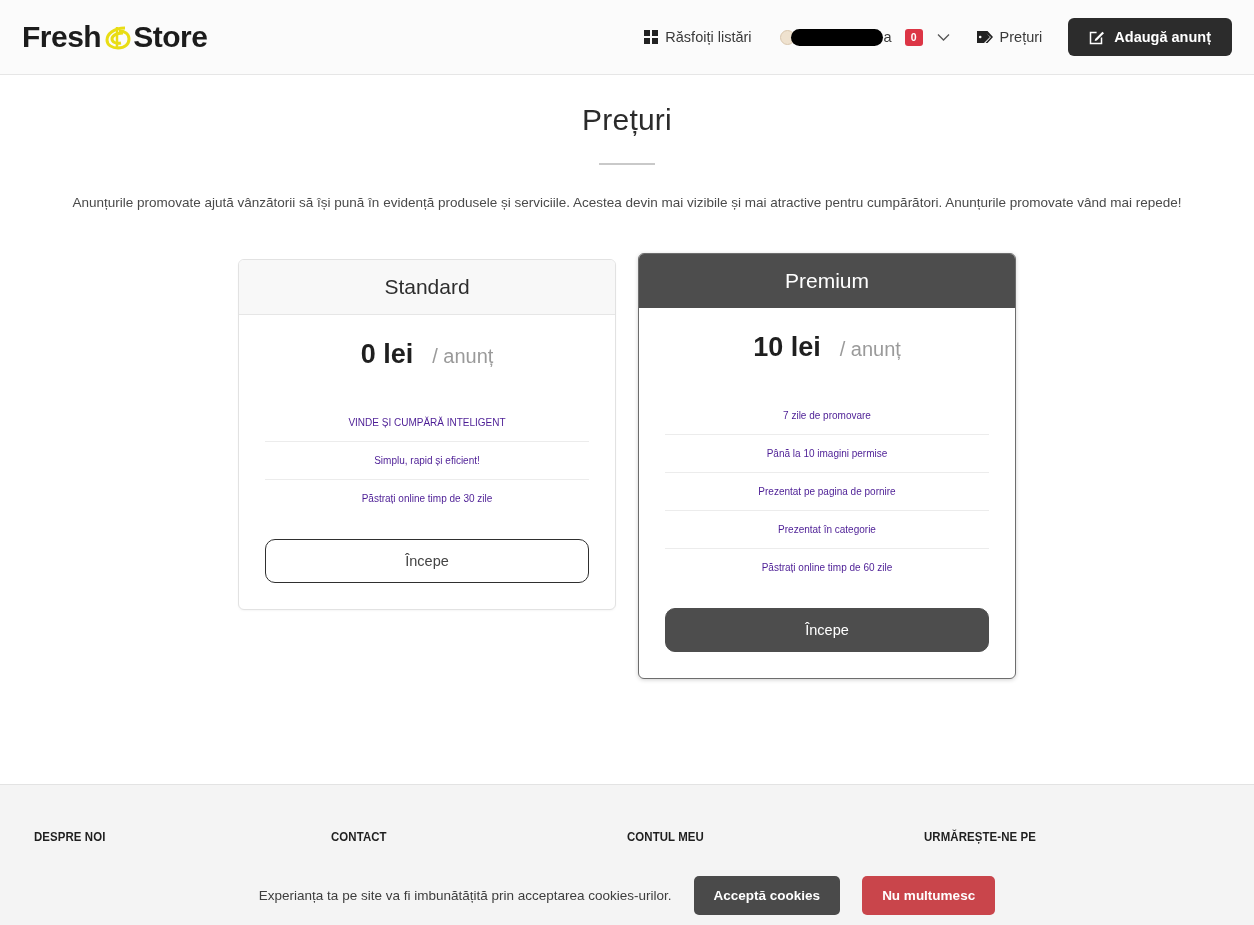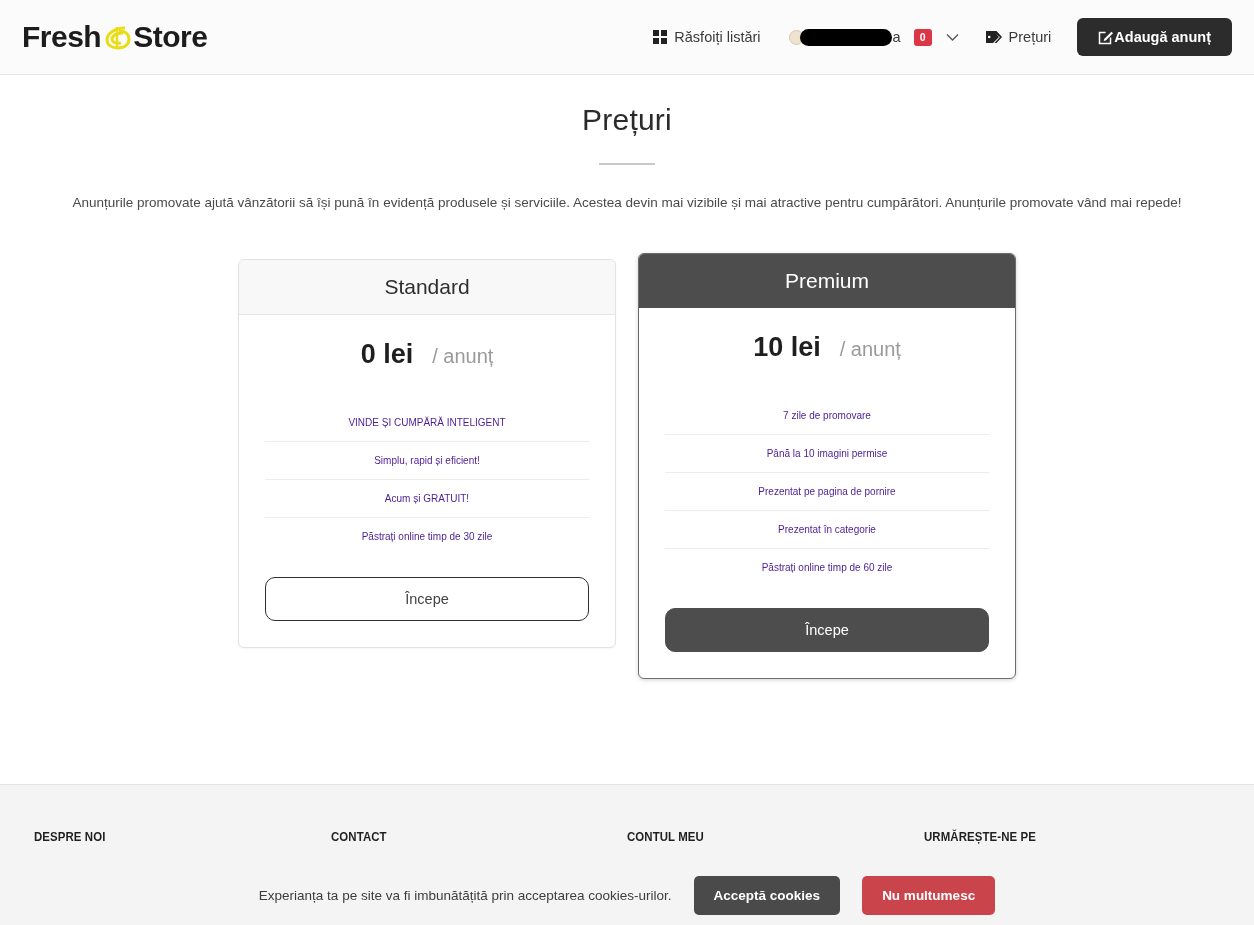--- a/index.html
+++ b/index.html
@@ -96,21 +96,21 @@
     font-size: 10.5px;
     font-weight: bold;
     border-radius: 3px;
     margin-left: 6px;
   }
   .chevron { margin-left: 7px; display: inline-flex; }
 
   .btn-add {
     display: inline-flex;
     align-items: center;
-    gap: 0;
+    gap: 9px;
     background: #2c2c2c;
     color: #ffffff;
     font-size: 14.5px;
     font-weight: bold;
     padding: 11px 21px;
     border: none;
     border-radius: 6px;
     cursor: pointer;
     font-family: "Liberation Sans", sans-serif;
   }
@@ -361,21 +361,20 @@
 
       <div class="card card--standard">
         <div class="card-head">Standard</div>
         <div class="card-body">
           <div class="price-row">
             <span class="price-amount">0 lei</span><span class="price-unit">/ anunț</span>
           </div>
           <ul class="features">
             <li>VINDE ȘI CUMPĂRĂ INTELIGENT</li>
             <li>Simplu, rapid și eficient!</li>
-            <li>Acum și GRATUIT!</li>
             <li>Păstrați online timp de 30 zile</li>
           </ul>
           <button class="btn-plan btn-plan--outline">Începe</button>
         </div>
       </div>
 
       <div class="card card--premium">
         <div class="card-head">Premium</div>
         <div class="card-body">
           <div class="price-row">

